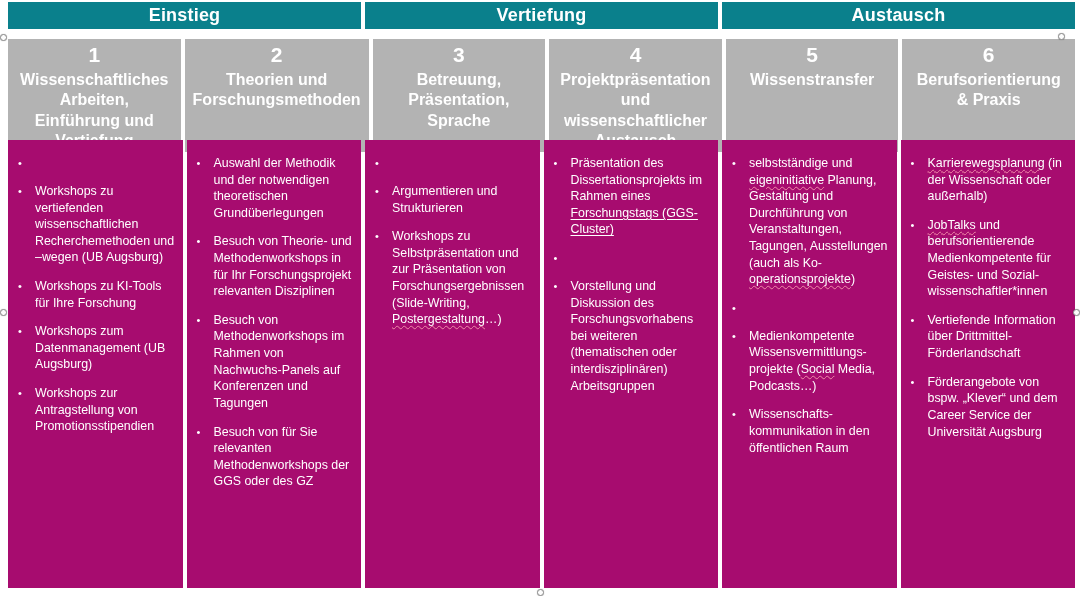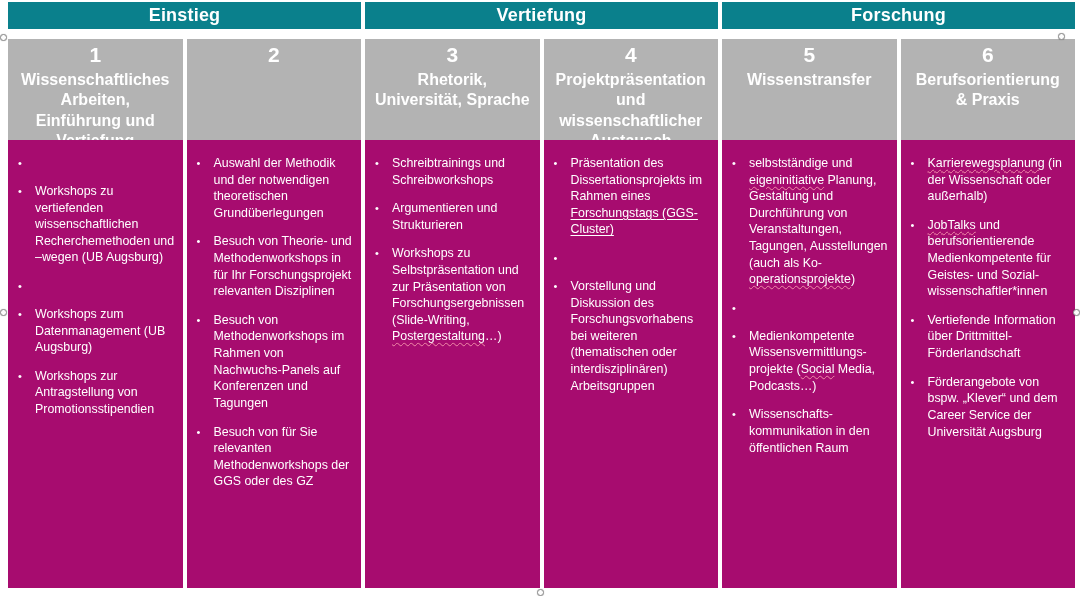--- a/index.html
+++ b/index.html
@@ -50,34 +50,35 @@
     background:#fdfdfd;border:1px solid #8f8f8f;
     box-shadow:0 0 1px rgba(0,0,0,.35);box-sizing:border-box;
   }
 </style>
 </head>
 <body style="--teal: #0A808C; --gray: #B3B3B3; --magenta: #A70C6F;">
 
 <div class="band phases">
   <div class="phase">Einstieg</div>
   <div class="phase">Vertiefung</div>
-  <div class="phase">Forschung</div>
+  <div class="phase">Austausch</div>
 </div>
 
 <div class="band modules">
   <div class="module">
     <div class="num">1</div>
     <div class="mtitle">Wissenschaftliches Arbeiten, Einführung und Vertiefung</div>
   </div>
   <div class="module">
     <div class="num">2</div>
+    <div class="mtitle">Theorien und Forschungsmethoden</div>
   </div>
   <div class="module">
     <div class="num">3</div>
-    <div class="mtitle">Rhetorik, Universität, Sprache</div>
+    <div class="mtitle">Betreuung, Präsentation, Sprache</div>
   </div>
   <div class="module">
     <div class="num">4</div>
     <div class="mtitle">Projektpräsentation und wissenschaftlicher Austausch</div>
   </div>
   <div class="module">
     <div class="num">5</div>
     <div class="mtitle">Wissenstransfer</div>
   </div>
   <div class="module">
@@ -90,20 +91,21 @@
   <div class="col">
       <div class="item">
         <span class="dot">•</span>
       </div>
       <div class="item">
         <span class="dot">•</span>
         <span class="txt"><span>Workshops zu vertiefenden wissenschaftlichen Recherchemethoden und –wegen (UB Augsburg)</span></span>
       </div>
       <div class="item">
         <span class="dot">•</span>
+        <span class="txt"><span>Workshops zu KI-Tools für Ihre Forschung</span></span>
       </div>
       <div class="item">
         <span class="dot">•</span>
         <span class="txt"><span>Workshops zum Datenmanagement (UB Augsburg)</span></span>
       </div>
       <div class="item">
         <span class="dot">•</span>
         <span class="txt"><span>Workshops zur Antragstellung von Promotionsstipendien</span></span>
       </div>
     </div>
@@ -121,21 +123,20 @@
         <span class="txt"><span>Besuch von Methodenworkshops im Rahmen von Nachwuchs-Panels auf Konferenzen und Tagungen</span></span>
       </div>
       <div class="item">
         <span class="dot">•</span>
         <span class="txt"><span>Besuch von für Sie relevanten Methodenworkshops der GGS oder des GZ</span></span>
       </div>
     </div>
   <div class="col">
       <div class="item">
         <span class="dot">•</span>
-        <span class="txt"><span>Schreibtrainings und Schreibworkshops</span></span>
       </div>
       <div class="item">
         <span class="dot">•</span>
         <span class="txt"><span>Argumentieren und Strukturieren</span></span>
       </div>
       <div class="item">
         <span class="dot">•</span>
         <span class="txt"><span>Workshops zu Selbstpräsentation und zur Präsentation von Forschungsergebnissen (Slide-Writing, </span><span class="u-wavy">Postergestaltung</span><span>…)</span></span>
       </div>
     </div>

